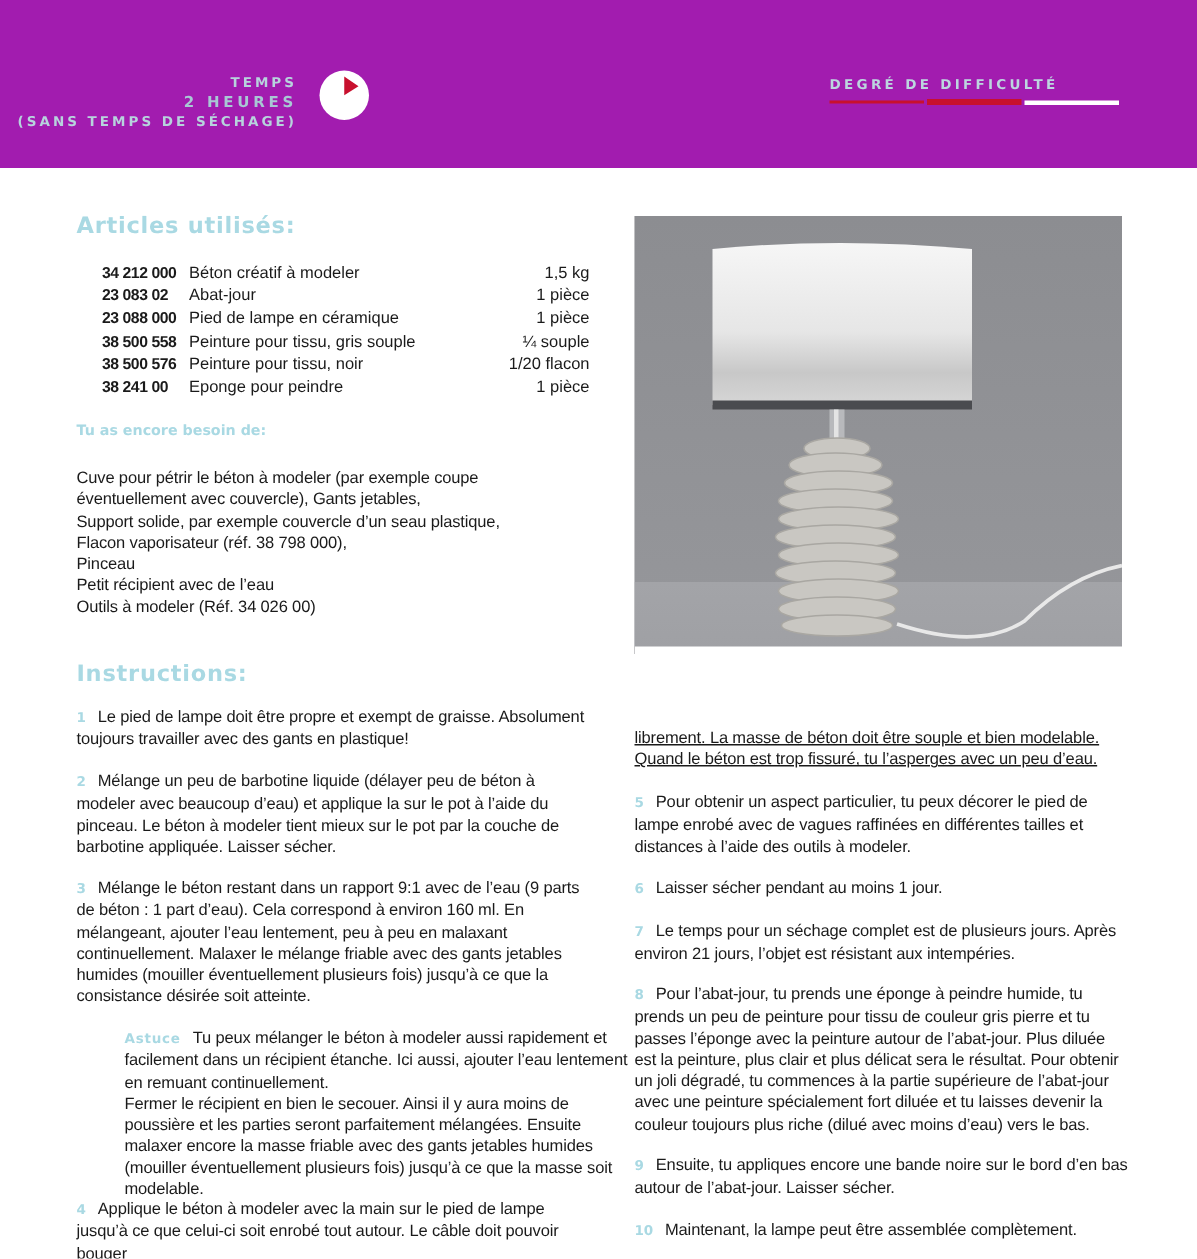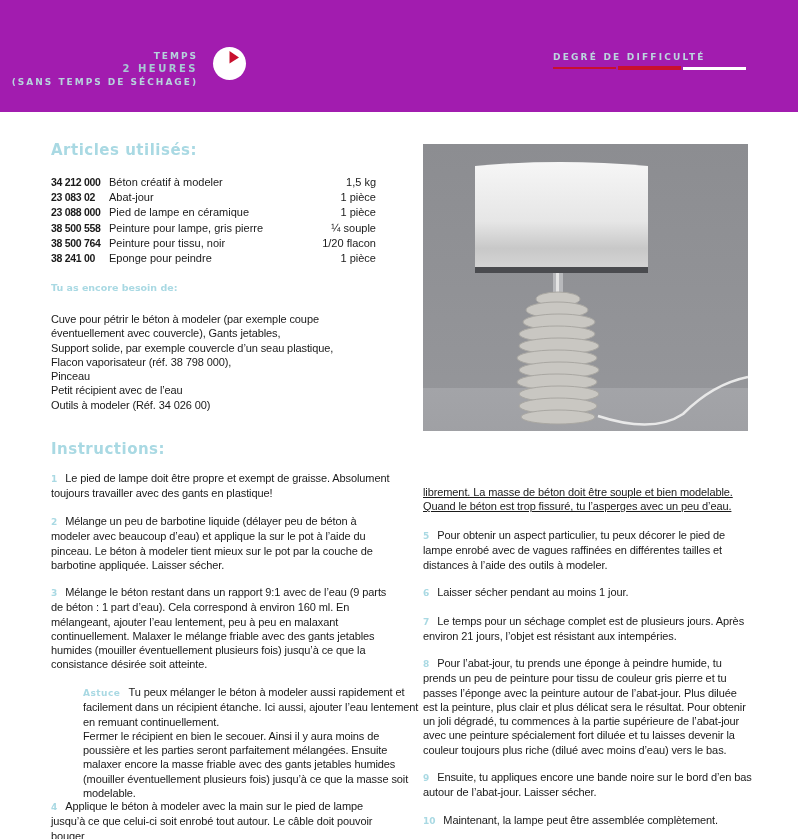--- a/index.html
+++ b/index.html
@@ -19,21 +19,21 @@
   .difficulty .label { font-family: "DejaVu Sans", sans-serif; font-size: 9px; font-weight: bold; color: #bcd6df; letter-spacing: 2.2px; line-height: 12px; }
   .bars { display: flex; gap: 2px; margin-top: 4px; }
   .bar { height: 3px; width: 63px; background: #ffffff; }
   .bar.on { background: #c8102e; }
   .bar.on.thin { height: 2px; margin-top: 0px; }
   .bar.on.thick { height: 4px; margin-top: -1px; }
 
   
   .h-section { font-family: "DejaVu Sans", sans-serif; font-weight: 900; color: #a9d9e3; }
   .articles-title { position: absolute; left: 51px; top: 141px; font-size: 15px; letter-spacing: 0.5px; }
-  .articles { position: absolute; left: 51px; top: 175px; width: 325px; font-size: 11px; }
+  .articles { position: absolute; left: 68px; top: 175px; width: 325px; font-size: 11px; }
   .articles .row { display: flex; height: 15.2px; line-height: 15.2px; }
   .articles .ref { width: 58px; font-weight: bold; font-family: "Liberation Sans", sans-serif; font-size: 10.5px; letter-spacing: -0.3px; }
   .articles .name { flex: 1; font-family: "Liberation Sans Narrow", "Liberation Sans", sans-serif; }
   .articles .qty { text-align: right; width: 80px; }
 
   .need-title { position: absolute; left: 51px; top: 282px; font-size: 9.5px; font-family: "DejaVu Sans", sans-serif; font-weight: bold; color: #a9d9e3; }
   .need { position: absolute; left: 51px; top: 312px; width: 340px; font-size: 11px; line-height: 15px; }
   .need div { white-space: normal; }
 
   .instr-title { position: absolute; left: 51px; top: 440px; font-size: 15px; letter-spacing: 0.5px; }
@@ -85,25 +85,25 @@
     <span class="name">Abat-jour</span>
     <span class="qty">1 pièce</span>
   </div>
   <div class="row">
     <span class="ref">23 088 000</span>
     <span class="name">Pied de lampe en céramique</span>
     <span class="qty">1 pièce</span>
   </div>
   <div class="row">
     <span class="ref">38 500 558</span>
-    <span class="name">Peinture pour lampe, gris pierre</span>
+    <span class="name">Peinture pour tissu, gris souple</span>
     <span class="qty">¼ souple</span>
   </div>
   <div class="row">
-    <span class="ref">38 500 764</span>
+    <span class="ref">38 500 576</span>
     <span class="name">Peinture pour tissu, noir</span>
     <span class="qty">1/20 flacon</span>
   </div>
   <div class="row">
     <span class="ref">38 241 00</span>
     <span class="name">Eponge pour peindre</span>
     <span class="qty">1 pièce</span>
   </div>
 </div>
 

